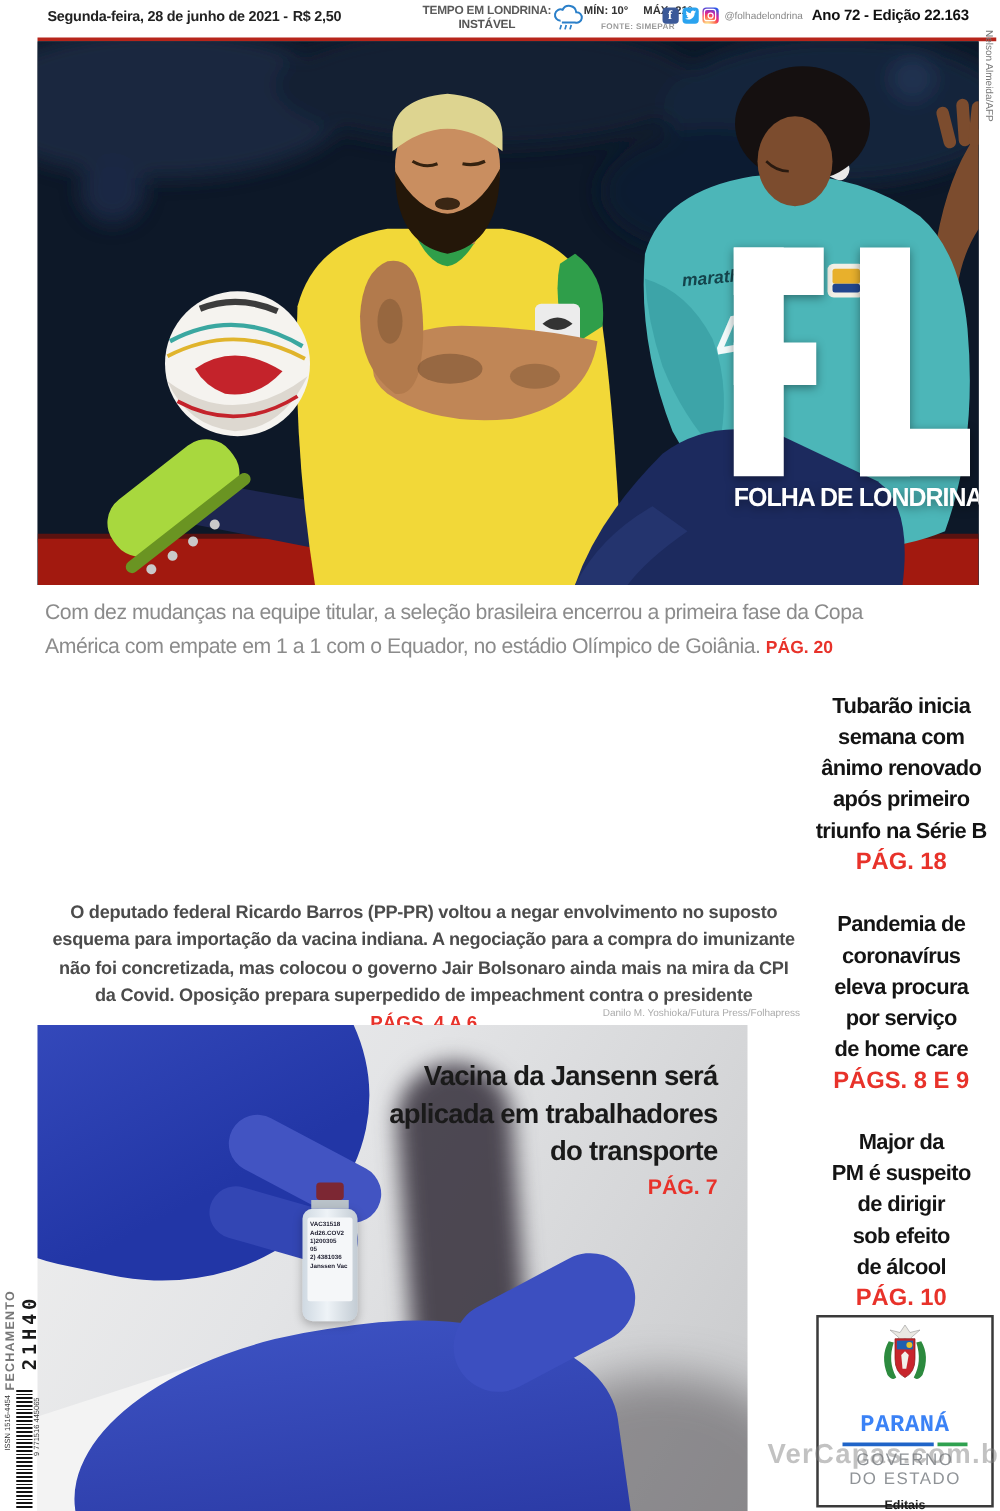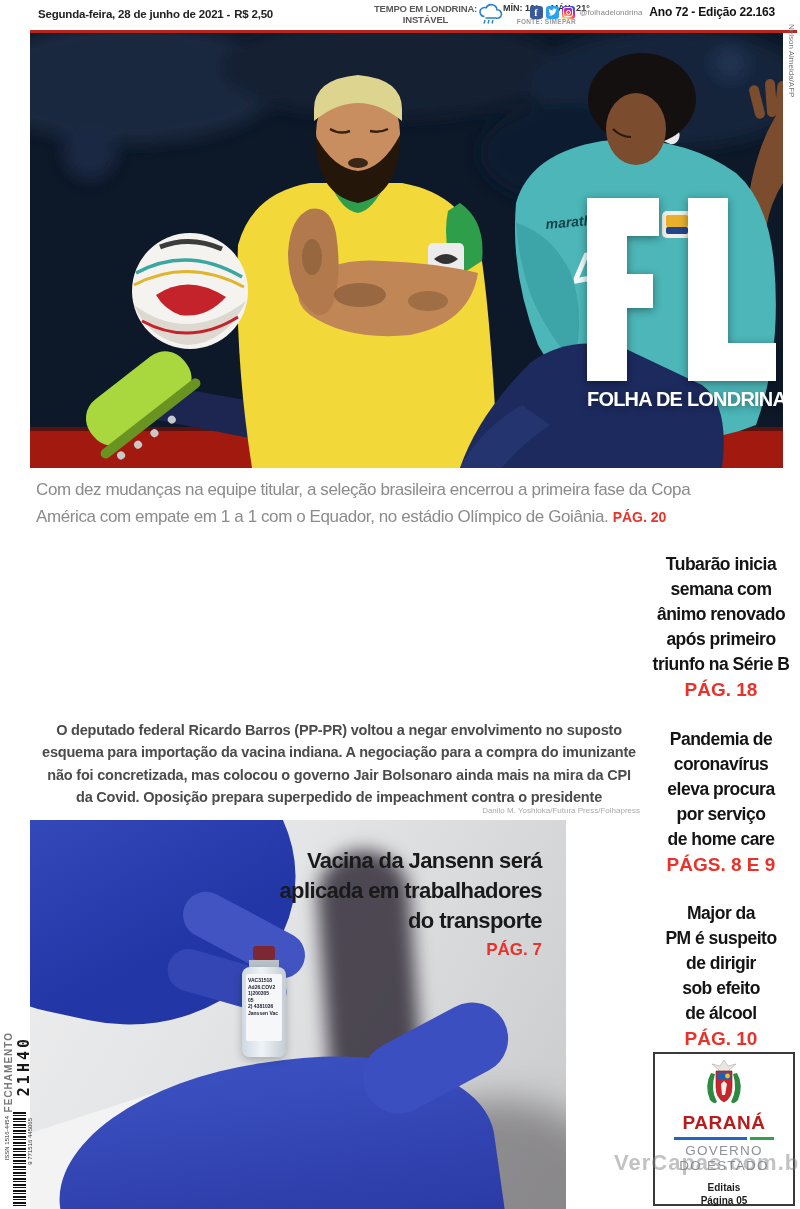--- a/index.html
+++ b/index.html
@@ -3,21 +3,21 @@
 <meta charset="utf-8">
 <style>
   html,body{margin:0;padding:0;background:#fff;}
   .page{position:relative;width:800px;height:1209px;background:#fff;overflow:hidden;
         font-family:"Liberation Sans",sans-serif;color:#1a1a1a;}
   [data-bind-lines]{white-space:pre-line;}
 
   
   .tb-left{position:absolute;left:38px;top:8px;font-size:11.5px;font-weight:600;color:#222;letter-spacing:-0.2px;}
   .tb-left .price{font-weight:800;margin-left:1px;}
-  .tb-center{position:absolute;left:338px;top:3px;display:flex;gap:0;align-items:flex-start;margin-left:36px;}
+  .tb-center{position:absolute;left:338px;top:3px;display:flex;gap:0;align-items:flex-start;}
   .w-label{text-align:center;font-size:9.5px;font-weight:700;color:#5a5a5a;line-height:11px;letter-spacing:-0.2px;}
   .w-cond{font-weight:700;color:#555;}
   .w-temps{font-size:9px;font-weight:700;color:#333;line-height:11px;}
   .w-temp-row{display:flex;gap:12px;}
   .w-source{font-size:6.5px;color:#9a9a9a;font-weight:600;text-align:center;margin-top:2px;letter-spacing:.3px;}
   .tb-right{position:absolute;right:25px;top:5px;display:flex;align-items:center;gap:3px;}
   .sq-icon{width:13px;height:13px;border-radius:3px;display:flex;align-items:center;justify-content:center;}
   .fb{background:#3b5998;color:#fff;font-size:10px;font-weight:800;font-family:"Liberation Serif",serif;}
   .tw{background:#2aa3ef;}
   .ig{background:radial-gradient(circle at 30% 110%,#fdf497 5%,#fd5949 45%,#d6249f 60%,#285AEB 90%);}
@@ -51,21 +51,21 @@
   
   .headline{position:absolute;left:28px;top:541px;width:622px;margin:0;text-align:center;
             font-size:51px;line-height:62px;font-weight:800;letter-spacing:-2.5px;color:#141414;}
   .deck{position:absolute;left:30px;top:719px;width:618px;margin:0;text-align:center;
         font-size:14.5px;line-height:22.3px;font-weight:700;color:#4b4b4b;letter-spacing:-0.2px;}
   .deck-pages{position:absolute;left:30px;top:778px;width:618px;text-align:center;font-size:15px;}
 
   
   .vx-credit{position:absolute;left:30px;top:806px;width:610px;text-align:right;font-size:8px;color:#aaa;}
   .vx-photo{position:absolute;left:30px;top:820px;width:536px;height:389px;overflow:hidden;
-            background:linear-gradient(120deg,#efefef 0%,#e3e4e6 40%,#d6d7d9 70%,#c8c9cb 100%);}
+            background:linear-gradient(120deg,#efefef 0%,#e3e4e6 40%,#d6d7d9 70%,#c8c9cb 100%);padding-left:32px;}
   .vx-photo>div{position:absolute;}
   .coat{left:-50px;top:290px;width:270px;height:170px;background:#f3f3f3;border-radius:36px;transform:rotate(-18deg);}
   .dark-arm{left:295px;top:30px;width:92px;height:310px;background:rgba(44,38,50,.82);border-radius:46px;
             filter:blur(9px);transform:rotate(-4deg);}
   .corner-shadow{right:-50px;bottom:-70px;width:240px;height:180px;background:rgba(60,55,60,.45);
                  border-radius:50%;filter:blur(18px);}
   .glove-top{left:-70px;top:-95px;width:335px;height:300px;border-radius:45% 55% 60% 40%;
              background:linear-gradient(140deg,#4055c8,#2236a6 70%);transform:rotate(12deg);}
   .glove-finger1{left:148px;top:92px;width:132px;height:46px;background:#4254c2;border-radius:24px;transform:rotate(28deg);}
   .glove-finger2{left:136px;top:140px;width:122px;height:42px;background:#3346b4;border-radius:22px;transform:rotate(16deg);}
@@ -84,21 +84,21 @@
   .vx-page{margin-top:4px;font-size:17px;}
 
   
   .sb-item{position:absolute;left:642px;width:158px;text-align:center;}
   .sb-title{font-size:17.5px;line-height:25px;font-weight:800;color:#141414;letter-spacing:-0.5px;}
   .sb-page{margin-top:2px;font-size:19px;}
   .sb1{top:552px;}.sb2{top:727px;}.sb3{top:901px;}
 
   .parana-box{position:absolute;left:653px;top:1052px;width:142px;height:154px;border:2px solid #3a3a3a;
               box-sizing:border-box;text-align:center;background:#fff;}
-  .pr-name{font-size:19px;font-weight:800;color:#b91c1c;letter-spacing:.5px;margin-top:1px;}
+  .pr-name{font-size:19px;font-weight:800;color:#3b82f6;letter-spacing:.5px;margin-top:17px;font-family:Liberation Mono, monospace;}
   .pr-divider{width:100px;height:3px;margin:3px auto 3px;display:flex;gap:3px;}
   .pr-divider .blue{flex:3;background:#1f64c8;}
   .pr-divider .green{flex:1;background:#2fa14f;}
   .pr-gov{font-size:13.5px;line-height:15px;color:#8f9397;letter-spacing:1.2px;font-weight:500;}
   .pr-footer{font-size:10px;line-height:13px;color:#1c1c1c;font-weight:600;margin-top:8px;}
 
   
   .vertical-up{writing-mode:vertical-rl;transform:rotate(180deg);}
   .fechamento{position:absolute;left:3px;top:1032px;font-size:10px;color:#777;letter-spacing:1px;font-weight:600;}
   .closing-time{position:absolute;left:15px;top:1036px;font-size:15px;font-weight:700;
@@ -257,20 +257,21 @@
     <div>
       <span data-bind="hero.caption_line2">América com empate em 1 a 1 com o Equador, no estádio Olímpico de Goiânia.</span>
       <span class="pageref" data-bind="hero.caption_page">PÁG. 20</span>
     </div>
   </div>
 
   <p class="deck" data-bind-lines="main_story.deck_lines">O deputado federal Ricardo Barros (PP-PR) voltou a negar envolvimento no suposto
 esquema para importação da vacina indiana. A negociação para a compra do imunizante
 não foi concretizada, mas colocou o governo Jair Bolsonaro ainda mais na mira da CPI
 da Covid. Oposição prepara superpedido de impeachment contra o presidente</p>
+  <div class="deck-pages pageref" data-bind="main_story.pages">PÁGS. 4 A 6</div>
 
   <div class="vx-credit" data-bind="vaccine_story.photo_credit">Danilo M. Yoshioka/Futura Press/Folhapress</div>
   <section class="vx-photo">
     <div class="coat"></div>
     <div class="dark-arm"></div>
     <div class="corner-shadow"></div>
     <div class="glove-bottom"></div>
     <div class="glove-thumb"></div>
     <div class="glove-top"></div>
     <div class="glove-finger1"></div>

